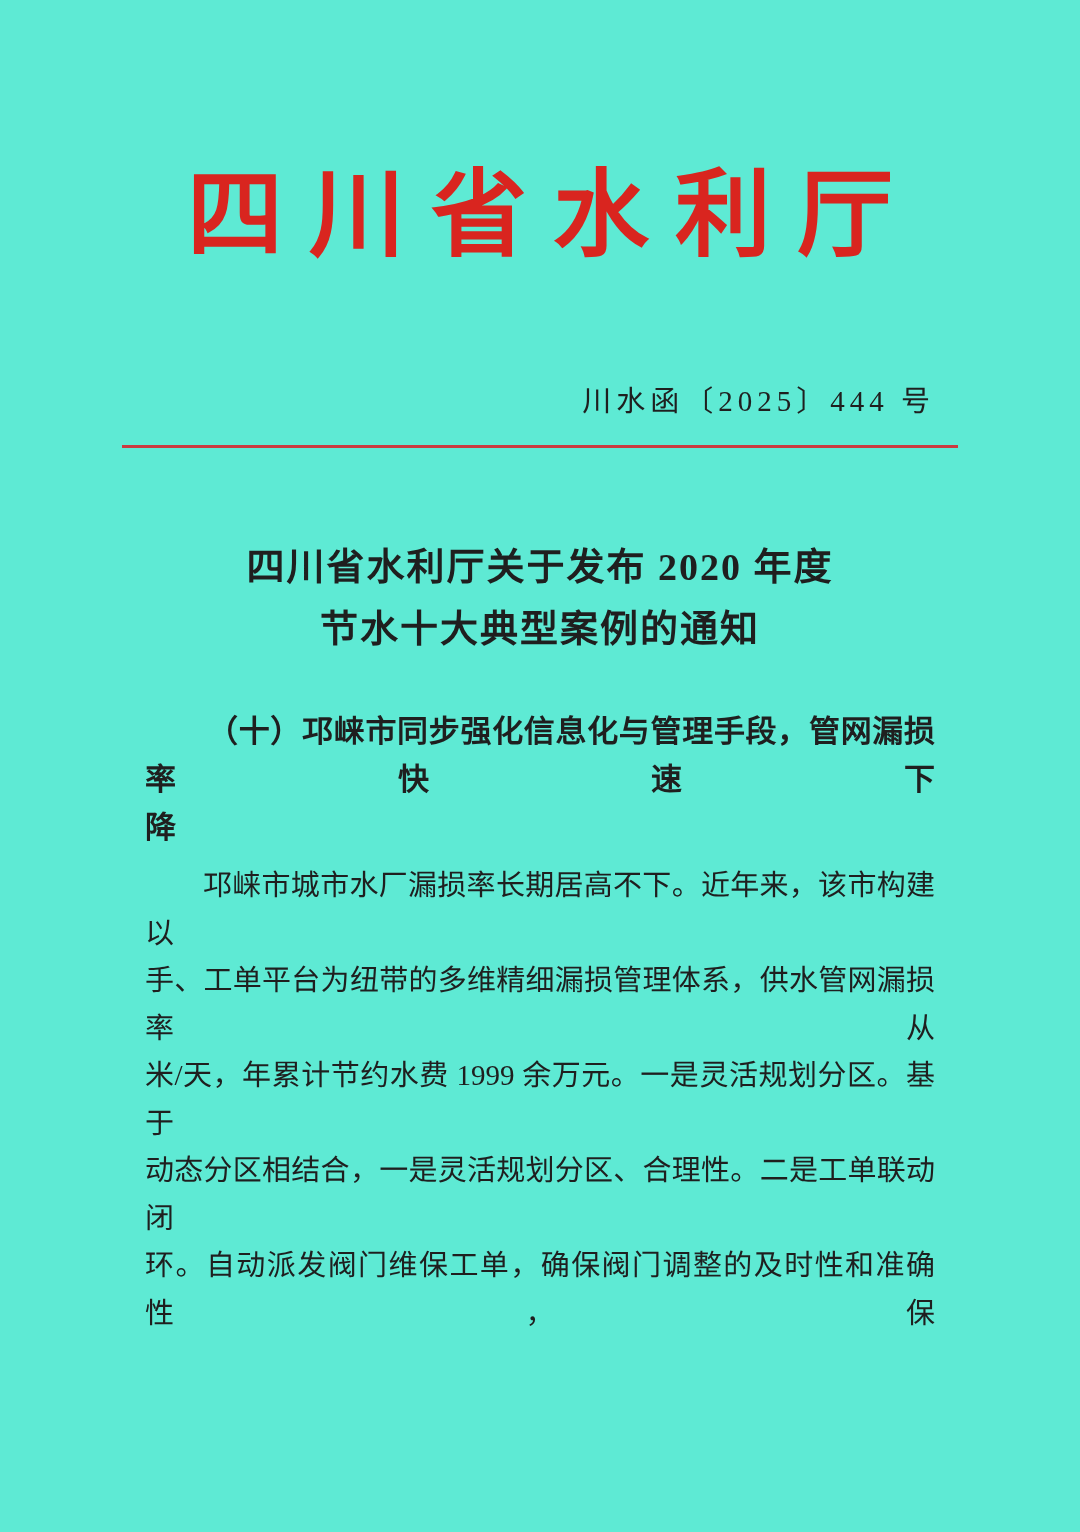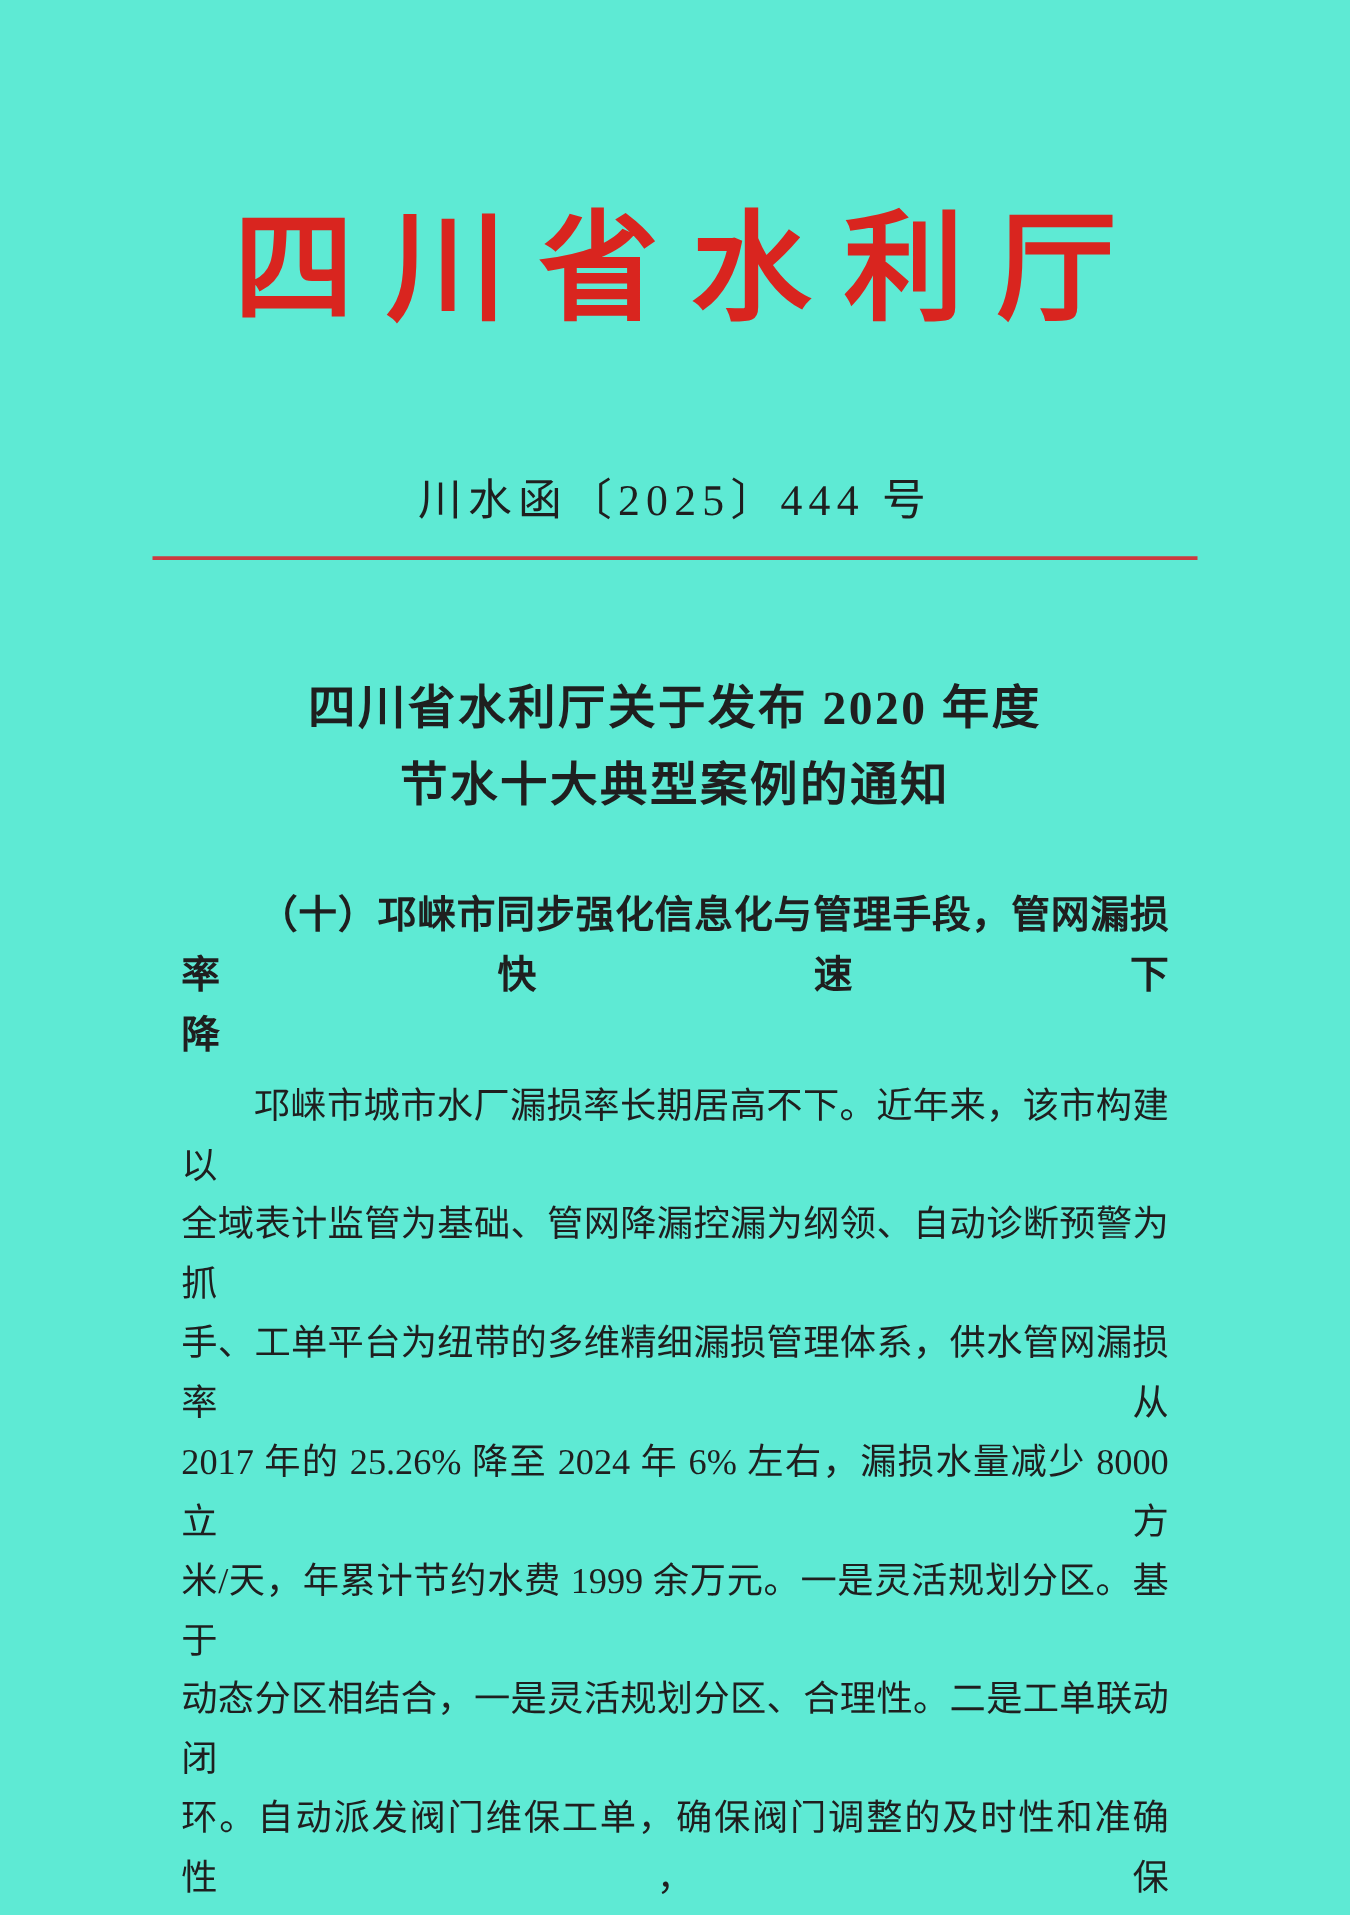--- a/index.html
+++ b/index.html
@@ -29,23 +29,23 @@
     color: var(--brand-red, #d9251f);
     text-align: center;
     letter-spacing: 26px;
     text-indent: 26px;
     white-space: nowrap;
   }
   
   .doc-number {
     margin-top: 105px;
     font-family: "Liberation Serif", "DejaVu Serif", serif;
-    font-size: 35px;
+    font-size: 29px;
     line-height: 40px;
-    text-align: center;
+    text-align: right;
     letter-spacing: 5px;
     color: var(--ink, #1f1f1f);
   }
   
   .red-rule {
     margin: 24px -23px 0 -23px;
     height: 3px;
     background: var(--rule-red, #cb3b40);
   }
   
@@ -98,21 +98,19 @@
     <span class="t-line">节水十大典型案例的通知</span>
   </h2>
 
   <div class="section-heading">
       <div class="h-line indent">（十）邛崃市同步强化信息化与管理手段，管网漏损率快速下</div>
       <div class="h-line end">降</div>
     </div>
 
   <div class="body-text">
       <div class="b-line indent">邛崃市城市水厂漏损率长期居高不下。近年来，该市构建以</div>
-      <div class="b-line">全域表计监管为基础、管网降漏控漏为纲领、自动诊断预警为抓</div>
       <div class="b-line">手、工单平台为纽带的多维精细漏损管理体系，供水管网漏损率从</div>
-      <div class="b-line">2017 年的 25.26% 降至 2024 年 6% 左右，漏损水量减少 8000 立方</div>
       <div class="b-line">米/天，年累计节约水费 1999 余万元。一是灵活规划分区。基于</div>
       <div class="b-line">动态分区相结合，一是灵活规划分区、合理性。二是工单联动闭</div>
       <div class="b-line">环。自动派发阀门维保工单，确保阀门调整的及时性和准确性，保</div>
     </div>
 
 </div>
 
 </body></html>

